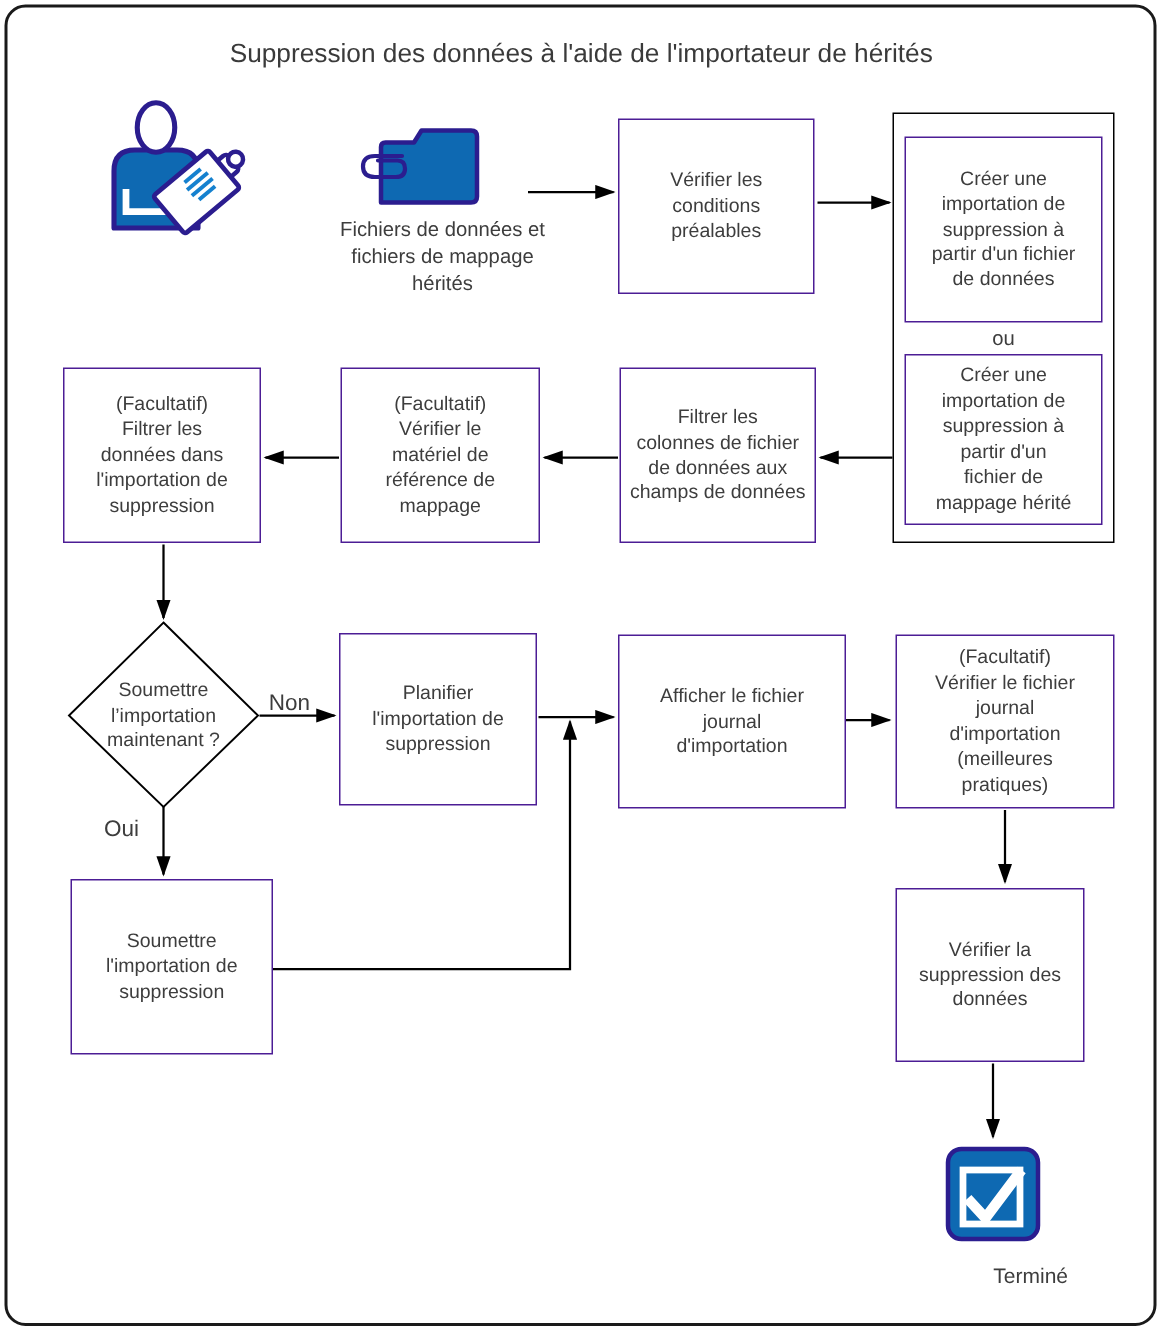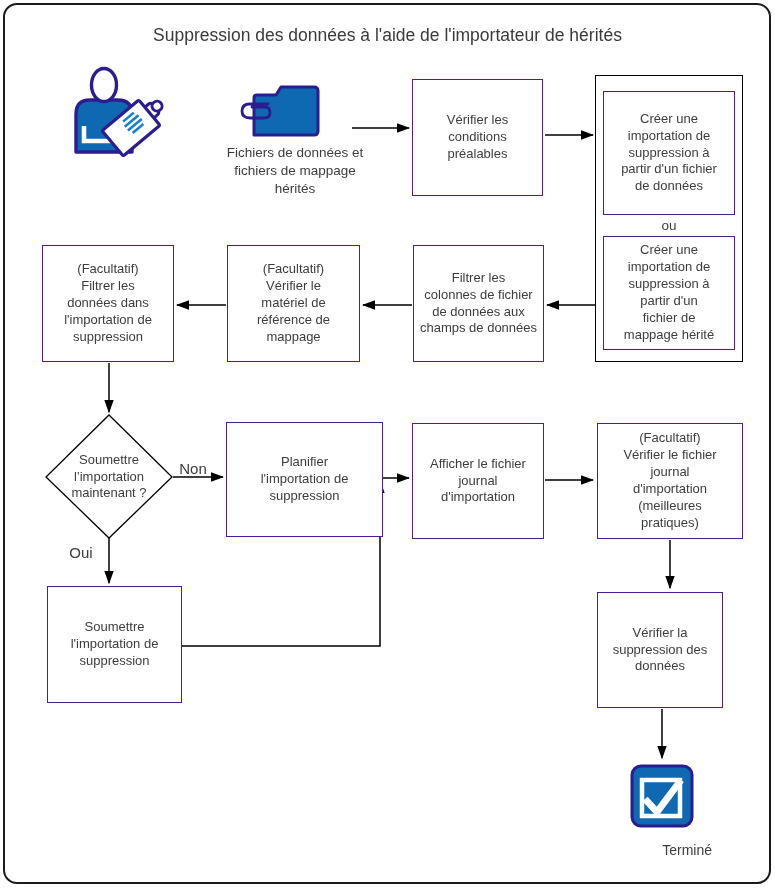--- a/index.html
+++ b/index.html
@@ -128,27 +128,27 @@
 données dans
 l'importation de
 suppression</div>
 
   <div class="plain" style="left:49px;top:432px;width:120px;height:90px;">Soumettre
 l’importation
 maintenant ?</div>
   <div class="branch" style="left:171px;top:448px;width:44px;margin-top:12px;">Non</div>
   <div class="branch" style="left:59px;top:544px;width:44px;">Oui</div>
 
-  <div class="node" style="left:226px;top:422px;width:157px;height:115px;">Planifier
+  <div class="node" style="left:226px;top:422px;width:132px;height:115px;">Planifier
 l'importation de
 suppression</div>
   <div class="node" style="left:47px;top:586px;width:135px;height:117px;">Soumettre
 l'importation de
 suppression</div>
-  <div class="node" style="left:412px;top:423px;width:132px;height:116px;">Afficher le fichier
+  <div class="node" style="left:412px;top:423px;width:152px;height:116px;">Afficher le fichier
 journal
 d'importation</div>
   <div class="node" style="left:597px;top:423px;width:146px;height:116px;">(Facultatif)
 Vérifier le fichier
 journal
 d'importation
 (meilleures
 pratiques)</div>
   <div class="node" style="left:597px;top:592px;width:126px;height:116px;">Vérifier la
 suppression des

